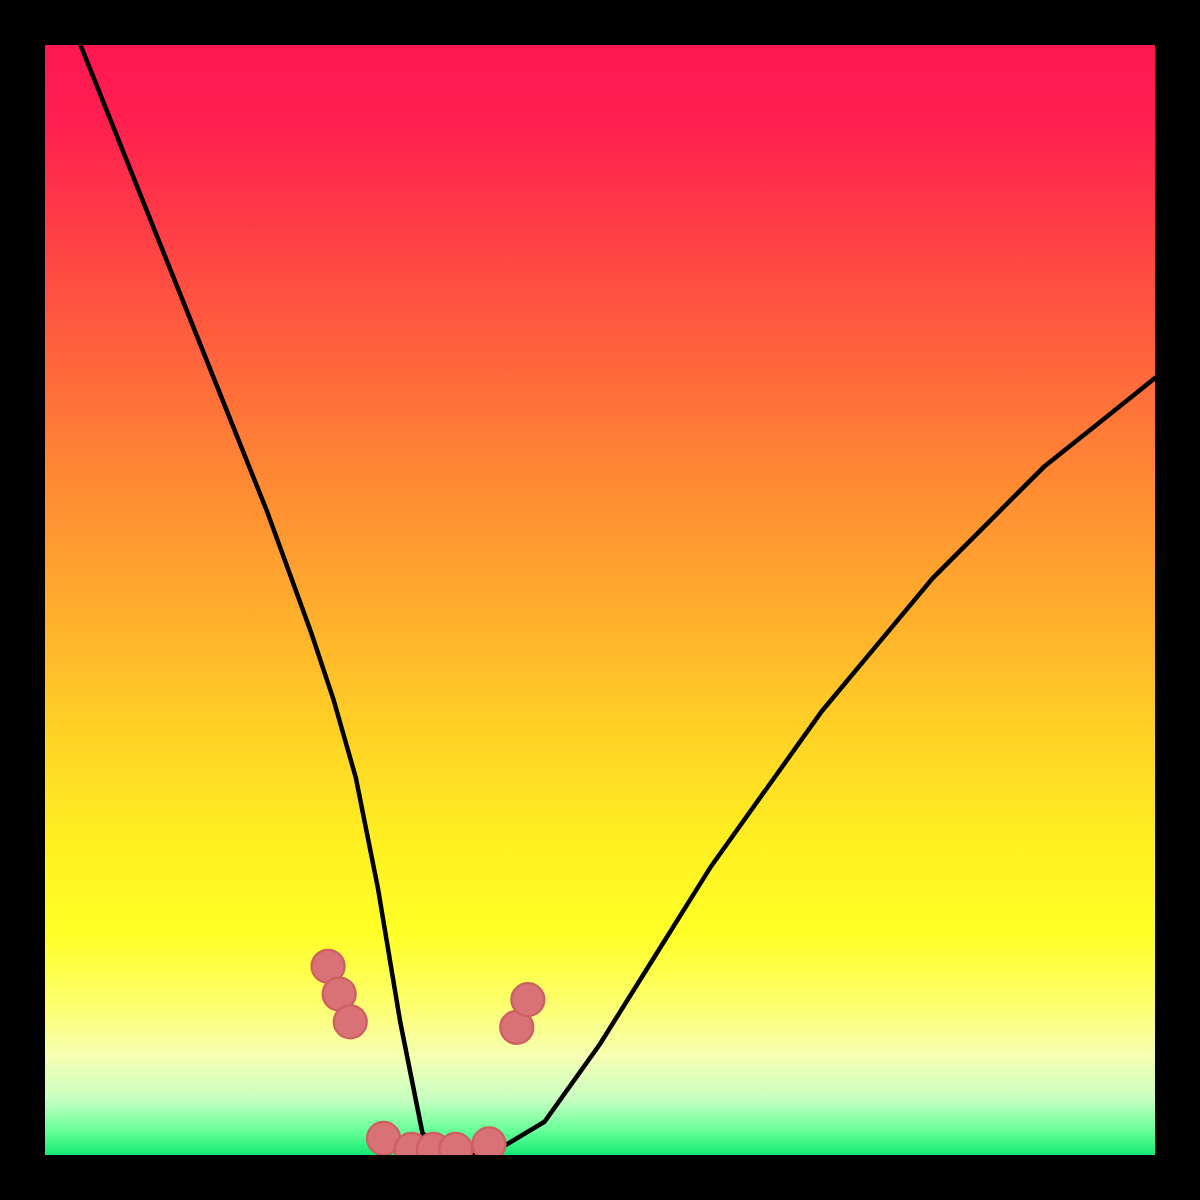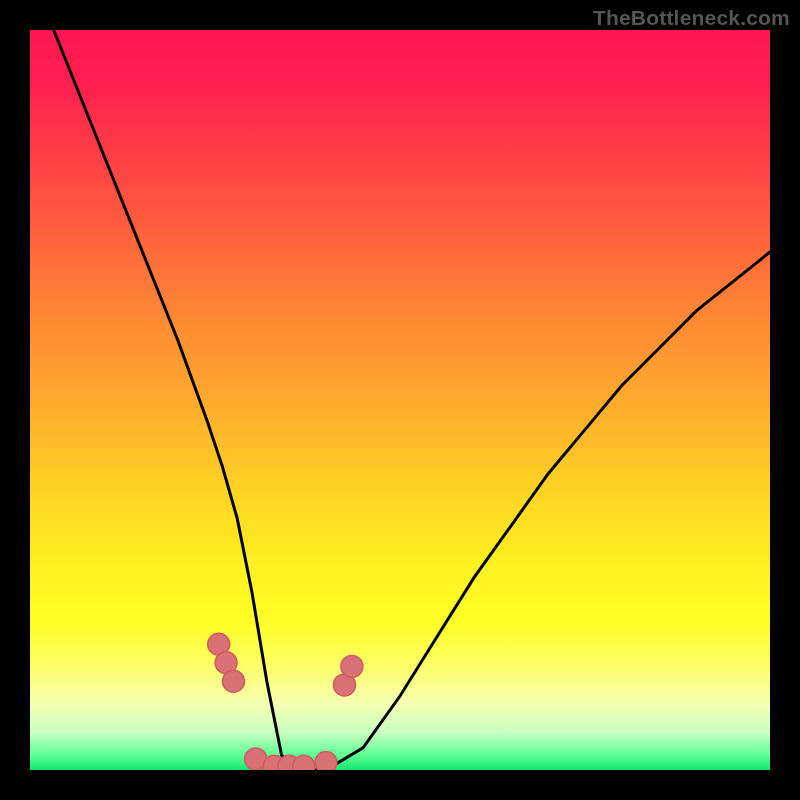--- a/index.html
+++ b/index.html
@@ -73,14 +73,13 @@
           <circle cx="225.7" cy="728.9" r="11" fill="#d87277" stroke="#ce5e60" stroke-width="1.5"></circle>
           <circle cx="244.2" cy="736.3" r="11" fill="#d87277" stroke="#ce5e60" stroke-width="1.5"></circle>
           <circle cx="259.0" cy="736.3" r="11" fill="#d87277" stroke="#ce5e60" stroke-width="1.5"></circle>
           <circle cx="273.8" cy="736.3" r="11" fill="#d87277" stroke="#ce5e60" stroke-width="1.5"></circle>
           <circle cx="296.0" cy="732.6" r="11" fill="#d87277" stroke="#ce5e60" stroke-width="1.5"></circle>
           <circle cx="314.5" cy="654.9" r="11" fill="#d87277" stroke="#ce5e60" stroke-width="1.5"></circle>
           <circle cx="321.9" cy="636.4" r="11" fill="#d87277" stroke="#ce5e60" stroke-width="1.5"></circle>
         </g>
     </svg>
   </div>
-  <div class="watermark">TheBottleneck.com</div>
 </div>
 
 </body></html>

